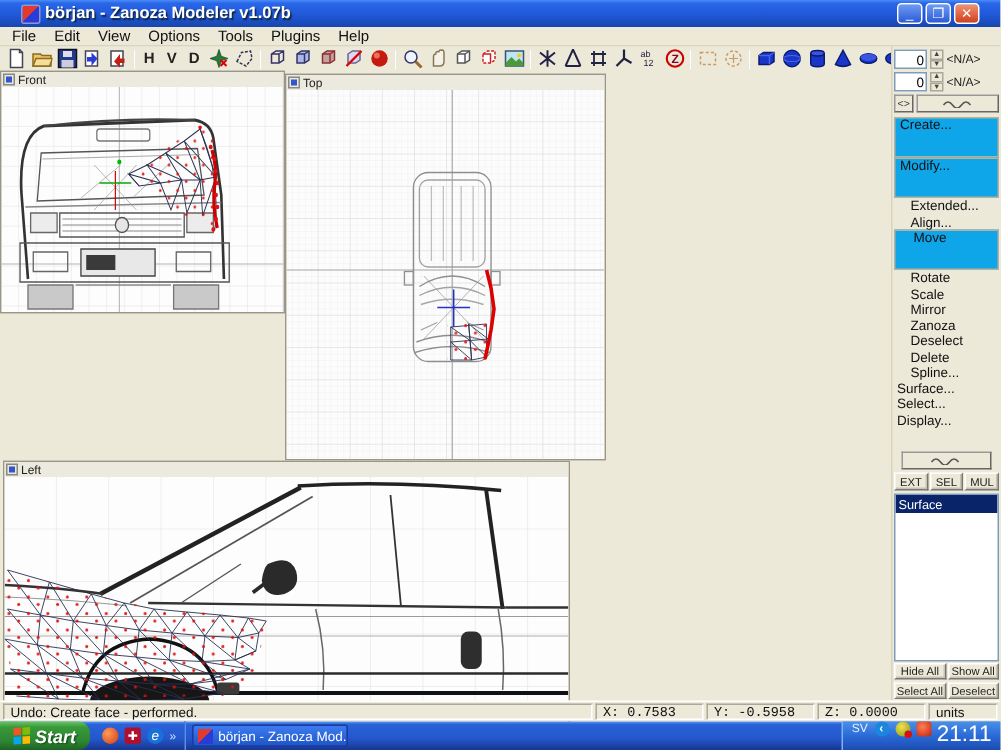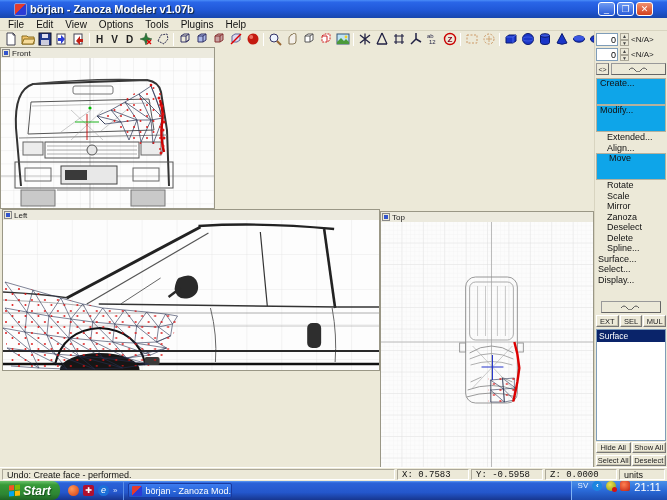--- a/index.html
+++ b/index.html
@@ -25,21 +25,21 @@
   
   .toolbar { height:16px; background:#ece9d8; display:flex; align-items:center; padding-left:2px; flex:none; }
   .tsep { width:1px; height:13px; background:#b8b4a0; border-right:1px solid #fff; margin:0 2px; flex:none; }
   .tbtn { width:17px; height:15px; display:flex; align-items:center; justify-content:center; flex:none; }
   .tbtn svg { display:block; }
   .tbtn.txt { font-size:10px; font-weight:bold; color:#222; width:15px; }
 
   
   .viewports { flex:1; display:flex; flex-wrap:wrap; background:#ece9d8; min-height:0; }
   .vp { border:1px solid #9a9786; background:#fff; display:flex; flex-direction:column; overflow:hidden; }
-  .vp-front { width:215px; height:162px; }
+  .vp-front { width:190px; height:162px; }
   .vp-left  { width:378px; height:162px; margin-left:2px; }
   .vp-top   { width:214px; height:258px; margin-top:2px; }
   .vp-3d    { width:378px; height:258px; margin-left:2px; margin-top:2px; background:#a21caf; }
   .vp-head { height:10px; background:#eceade; display:flex; align-items:center; gap:2px; padding-left:1px; flex:none; }
   .vp-maxbtn { width:8px; height:8px; background:#ece9d8; border:1px solid #888; display:flex; align-items:center; justify-content:center; }
   .vp-maxbtn i { width:4px; height:4px; background:#3355cc; display:block; }
   .vp-label { font-size:8px; color:#222; }
   .vp-body { flex:1; min-height:0; }
   .vp-body svg { width:100%; height:100%; display:block; }
 
@@ -90,21 +90,21 @@
   .task-item { width:104px; margin:2px 0 2px 4px; background:linear-gradient(180deg,#3c7cf0,#1f55c8); border:1px solid #1a3a9f; border-radius:2px; display:flex; align-items:center; gap:3px; padding:0 3px; color:#fff; font-size:9px; white-space:nowrap; overflow:hidden; flex:none; }
   .task-icon { width:10px; height:10px; border-radius:1px; background:linear-gradient(135deg,#e23b2e 0 50%,#2b3bd6 50% 100%); flex:none; }
   .tb-fill { flex:1; }
   .tray { background:linear-gradient(180deg,#4a90e8 0%,#2a6ad8 50%,#1d4cb0 100%); border-left:1px solid #7fb3f5; display:flex; align-items:flex-start; gap:4px; padding:0 6px; color:#fff; font-size:9px; flex:none; }
   .tray-lang { font-size:8px; color:#e8f0ff; }
   .tray-icon { width:10px; height:10px; border-radius:50%; flex:none; }
   .ti-blue { background:#1b86e0; color:#fff; font-size:8px; line-height:10px; text-align:center; font-weight:bold; }
   .ti-av { background:radial-gradient(circle at 40% 35%,#f5e050,#7a9a10); position:relative; }
   .ti-av::after { content:""; position:absolute; right:-1px; bottom:-1px; width:5px; height:5px; background:#d81010; border-radius:50%; }
   .ti-red { background:radial-gradient(circle at 40% 35%,#ff8050,#c02010); border-radius:2px; }
-  .tray-clock { font-size:11px; }
+  .tray-clock { font-size:15px; }
 </style>
 </head>
 <body>
 
 <div class="window">
 
   <div class="titlebar">
     <div class="app-icon"></div>
     <div class="title-text">början - Zanoza Modeler v1.07b</div>
     <div class="winbtns">
@@ -386,20 +386,69 @@
                   <circle cx="150" cy="27" r="1.3"></circle>
             </g>
             <path d="M70,52 L102,82 M102,52 L70,82" stroke="#9a9a9a" stroke-width=".5"></path>
             <path d="M86,56 V82" stroke="#c00" stroke-width=".9"></path>
             <path d="M74,64 H98" stroke="#0a0" stroke-width=".9"></path>
             <circle cx="89" cy="50" r="1.6" fill="#0b0"></circle>
           </svg>
           </div>
         </div>
 
+        <div class="vp vp-top">
+          <div class="vp-head">
+            <span class="vp-maxbtn">
+                <i></i>
+              </span>
+            <span class="vp-label">Top</span>
+          </div>
+          <div class="vp-body">
+          <svg viewBox="0 0 213 246" preserveAspectRatio="none">
+            <defs>
+              <pattern id="gridT1" width="4.3" height="4.3" patternUnits="userSpaceOnUse">
+                <path d="M4.3,0 V4.3 H0" fill="none" stroke="#ececec" stroke-width=".5"></path>
+              </pattern>
+              <pattern id="gridT2" width="21.5" height="21.5" patternUnits="userSpaceOnUse">
+                <path d="M21.5,0 V21.5 H0" fill="none" stroke="#d6d6d6" stroke-width=".6"></path>
+              </pattern>
+            </defs>
+            <rect width="213" height="246" fill="#fcfcfc"></rect>
+            <rect width="213" height="246" fill="url(#gridT1)"></rect>
+            <rect width="213" height="246" fill="url(#gridT2)"></rect>
+            <path d="M111,0 V246 M0,120 H213" stroke="#a8a8a8" stroke-width=".8"></path>
+
+            <g stroke="#8e8e8e" fill="none" stroke-width=".9">
+              <rect x="85" y="55" width="52" height="126" rx="10"></rect>
+              <rect x="89" y="60" width="44" height="58" rx="6" stroke="#a2a2a2"></rect>
+              <path d="M97,64 V114 M105,64 V114 M117,64 V114 M125,64 V114" stroke="#b2b2b2" stroke-width=".7"></path>
+              <path d="M89,131 Q111,117 133,131"></path>
+              <path d="M89,137 Q111,126 133,137" stroke="#a2a2a2"></path>
+              <path d="M90,143 Q111,136 132,143" stroke="#a8a8a8"></path>
+              <path d="M87,168 Q111,159 135,168"></path>
+              <path d="M86,175 Q111,167 136,175"></path>
+              <path d="M90,160 L101,155 M132,160 L121,155" stroke="#a0a0a0"></path>
+              <rect x="79" y="121" width="6" height="9" stroke="#909090"></rect>
+              <rect x="137" y="121" width="6" height="9" stroke="#909090"></rect>
+            </g>
+
+            <g stroke="#283050" stroke-width=".6" fill="none">
+              <path d="M110,158 L122,157 L134,156 M110,168 L123,167 L135,166 M110,180 L124,180 L134,178"></path>
+              <path d="M110,158 V180 M122,156 L124,180 M134,156 V178"></path>
+              <path d="M110,158 L123,167 L122,156 L135,166 M110,168 L124,180 L123,167 L134,178"></path>
+            </g>
+            <polygon points="108,154 136,154 136,180 108,180" fill="url(#meshdots)" opacity=".9"></polygon>
+            <path d="M134,120 L137,132 L139,146 L137,160 L135,170 L133,179" stroke="#dd0000" stroke-width="2.4" fill="none"></path>
+            <path d="M92,124 L132,166 M132,124 L92,166" stroke="#9a9a9a" stroke-width=".5"></path>
+            <path d="M112,133 V158 M101,145 H123" stroke="#2233cc" stroke-width="1"></path>
+          </svg>
+          </div>
+        </div>
+
         <div class="vp vp-left">
           <div class="vp-head">
             <span class="vp-maxbtn">
                 <i></i>
               </span>
             <span class="vp-label">Left</span>
           </div>
           <div class="vp-body">
           <svg viewBox="0 0 377 150" preserveAspectRatio="none">
             <defs>
@@ -440,69 +489,20 @@
               <path d="M2,88 L24,92 L46,96 L68,99 L90,102 L112,104 L134,106 L156,107 L170,104"></path>
               <path d="M0,108 L22,112 L44,115 L66,118 L88,120 L110,122 L132,123 L154,122 L168,116"></path>
               <path d="M4,128 L28,131 L52,134 L76,136 L100,138 L124,138 L148,135 L164,128"></path>
               <path d="M8,146 L36,148 L64,149 L92,149 L120,148 L146,144"></path>
               <path d="M2,62 L24,92 L30,70 L46,96 L58,78 L68,99 L80,84 L90,102 L100,88 L112,104 L122,90 L134,106 L144,92 L156,107 L163,94 L170,104 L175,96"></path>
               <path d="M2,88 L22,112 L24,92 L44,115 L46,96 L66,118 L68,99 L88,120 L90,102 L110,122 L112,104 L132,123 L134,106 L154,122 L156,107 L168,116 L170,104"></path>
               <path d="M0,108 L28,131 L22,112 L52,134 L44,115 L76,136 L66,118 L100,138 L88,120 L124,138 L110,122 L148,135 L132,123 L164,128 L154,122 L168,116"></path>
               <path d="M4,128 L36,148 L28,131 L64,149 L52,134 L92,149 L76,136 L120,148 L100,138 L146,144 L124,138 L164,128"></path>
             </g>
             <polygon points="2,62 80,84 163,94 175,96 168,130 146,146 8,148 0,108" fill="url(#meshdots)" opacity=".95"></polygon>
-          </svg>
-          </div>
-        </div>
-
-        <div class="vp vp-top">
-          <div class="vp-head">
-            <span class="vp-maxbtn">
-                <i></i>
-              </span>
-            <span class="vp-label">Top</span>
-          </div>
-          <div class="vp-body">
-          <svg viewBox="0 0 213 246" preserveAspectRatio="none">
-            <defs>
-              <pattern id="gridT1" width="4.3" height="4.3" patternUnits="userSpaceOnUse">
-                <path d="M4.3,0 V4.3 H0" fill="none" stroke="#ececec" stroke-width=".5"></path>
-              </pattern>
-              <pattern id="gridT2" width="21.5" height="21.5" patternUnits="userSpaceOnUse">
-                <path d="M21.5,0 V21.5 H0" fill="none" stroke="#d6d6d6" stroke-width=".6"></path>
-              </pattern>
-            </defs>
-            <rect width="213" height="246" fill="#fcfcfc"></rect>
-            <rect width="213" height="246" fill="url(#gridT1)"></rect>
-            <rect width="213" height="246" fill="url(#gridT2)"></rect>
-            <path d="M111,0 V246 M0,120 H213" stroke="#a8a8a8" stroke-width=".8"></path>
-
-            <g stroke="#8e8e8e" fill="none" stroke-width=".9">
-              <rect x="85" y="55" width="52" height="126" rx="10"></rect>
-              <rect x="89" y="60" width="44" height="58" rx="6" stroke="#a2a2a2"></rect>
-              <path d="M97,64 V114 M105,64 V114 M117,64 V114 M125,64 V114" stroke="#b2b2b2" stroke-width=".7"></path>
-              <path d="M89,131 Q111,117 133,131"></path>
-              <path d="M89,137 Q111,126 133,137" stroke="#a2a2a2"></path>
-              <path d="M90,143 Q111,136 132,143" stroke="#a8a8a8"></path>
-              <path d="M87,168 Q111,159 135,168"></path>
-              <path d="M86,175 Q111,167 136,175"></path>
-              <path d="M90,160 L101,155 M132,160 L121,155" stroke="#a0a0a0"></path>
-              <rect x="79" y="121" width="6" height="9" stroke="#909090"></rect>
-              <rect x="137" y="121" width="6" height="9" stroke="#909090"></rect>
-            </g>
-
-            <g stroke="#283050" stroke-width=".6" fill="none">
-              <path d="M110,158 L122,157 L134,156 M110,168 L123,167 L135,166 M110,180 L124,180 L134,178"></path>
-              <path d="M110,158 V180 M122,156 L124,180 M134,156 V178"></path>
-              <path d="M110,158 L123,167 L122,156 L135,166 M110,168 L124,180 L123,167 L134,178"></path>
-            </g>
-            <polygon points="108,154 136,154 136,180 108,180" fill="url(#meshdots)" opacity=".9"></polygon>
-            <path d="M134,120 L137,132 L139,146 L137,160 L135,170 L133,179" stroke="#dd0000" stroke-width="2.4" fill="none"></path>
-            <path d="M92,124 L132,166 M132,124 L92,166" stroke="#9a9a9a" stroke-width=".5"></path>
-            <path d="M112,133 V158 M101,145 H123" stroke="#2233cc" stroke-width="1"></path>
           </svg>
           </div>
         </div>
 
         <div class="vp vp-3d">
           <div class="vp-head">
             <span class="vp-maxbtn">
                 <i></i>
               </span>
             <span class="vp-label">3D</span>

